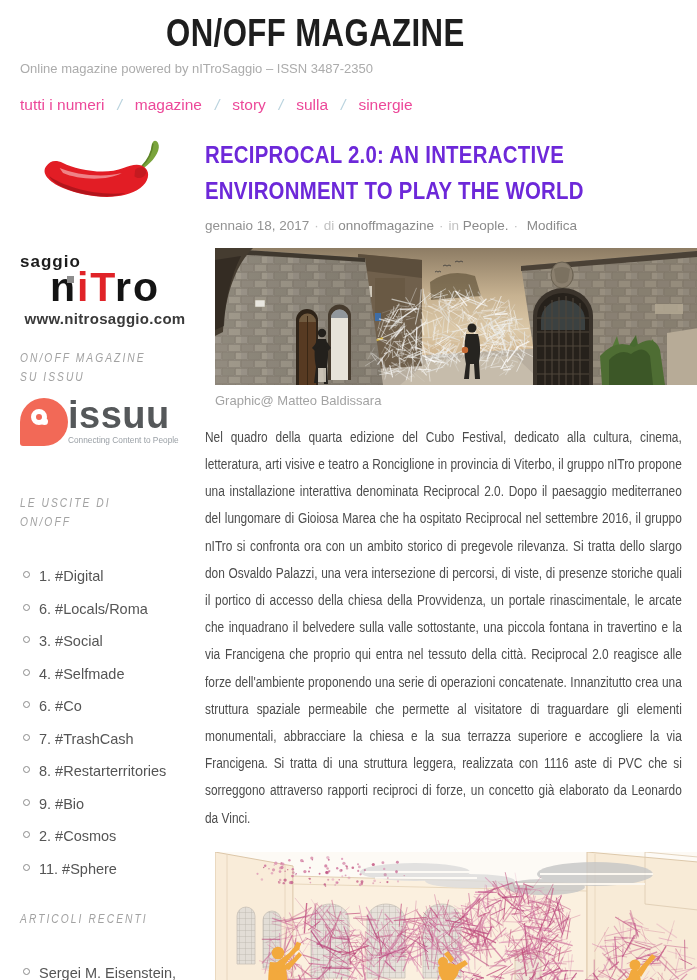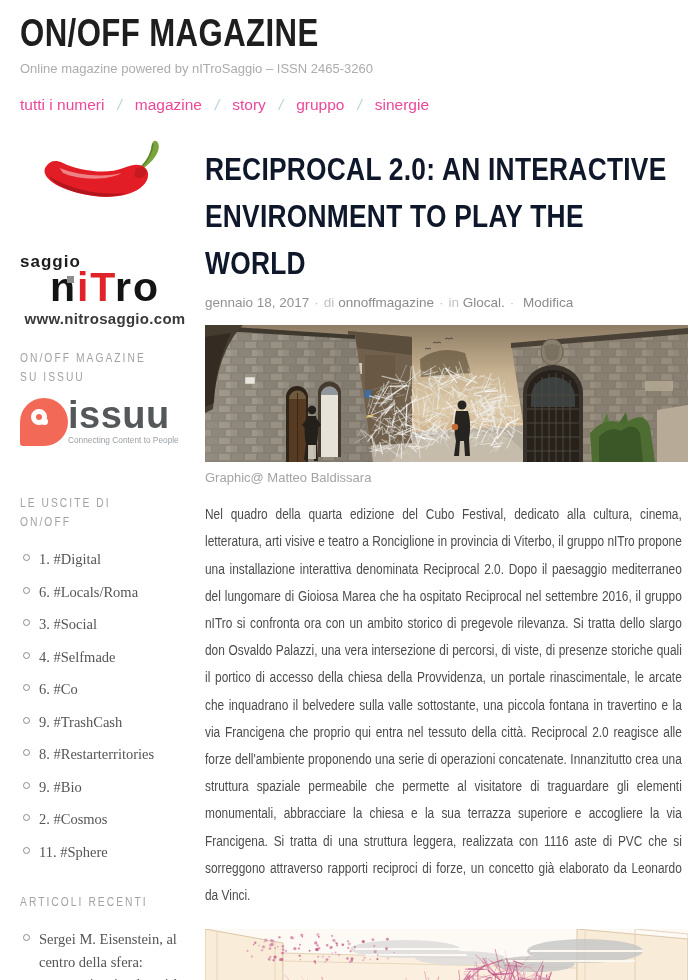--- a/index.html
+++ b/index.html
@@ -11,84 +11,84 @@
     -webkit-font-smoothing:antialiased;
   }
   .page { width:697px; height:980px; overflow:hidden; position:relative; }
 
   
   .cond-inline { display:inline-block; transform:scaleX(0.82); transform-origin:0 50%; }
   .cond-block  { transform:scaleX(0.85); transform-origin:0 0; width:117.6%; }
 
   
   header { padding:14px 20px 0 20px; }
-  .site-title { margin:0; font-size:38px; font-weight:700; color:#1e1e1e; letter-spacing:0.5px; line-height:1.05; cursor:pointer; }
+  .site-title { margin:0; font-size:38px; font-weight:700; color:#1e1e1e; letter-spacing:0.5px; line-height:1.05; cursor:pointer;text-align:center; }
   .tagline { margin:7px 0 0 0; font-size:13px; color:#acacac; }
   nav { margin-top:20px; font-size:15.5px; }
   nav a { color:#ec4899; text-decoration:none; cursor:pointer; }
   nav .sep { color:#b9d3de; margin:0 13px; font-style:italic; }
 
   
   .columns { display:flex; margin-top:20px; padding:0 7px 0 20px; }
   aside { flex:0 0 170px; width:170px; }
   main  { flex:1; padding-left:15px; min-width:0; }
 
   
   .logo-block { cursor:pointer; }
   .pepper-svg { display:block; width:150px; height:84px; margin:2px auto 0 auto; }
   .nitro-wordmark { margin-top:32px; text-align:center; position:relative; }
   .nitro-saggio { text-align:left; padding-right:10px; font-size:17px; font-weight:700; color:#1c1c1c; letter-spacing:1px; margin-bottom:-5px; }
   .nitro-letters { font-size:41px; font-weight:800; letter-spacing:2px; color:#141414; line-height:1.0; }
   .nitro-letters .red { color:#e02328; }
   .nitro-dot { position:absolute; width:7px; height:7px; background:#8d8d8d; left:47px; top:24px; }
   .nitro-url { font-size:15px; font-weight:700; color:#3a3a3a; margin-top:2px; letter-spacing:0.3px; }
 
-  .widget-title { font-size:12.5px; font-weight:400; color:#a2a2a2; letter-spacing:2.5px; line-height:1.55; margin:0; }
+  .widget-title { font-size:12.5px; font-weight:400; color:#a2a2a2; letter-spacing:2.5px; line-height:1.55; margin:0;font-style:italic; }
   .wt-issuu  { margin-top:22px; }
   .wt-issues { margin-top:48px; }
   .wt-recent { margin-top:30px; }
 
   .issuu { display:flex; align-items:center; margin-top:10px; cursor:pointer; }
   .issuu-mark { flex:0 0 48px; width:48px; height:48px; background:#f26957; border-radius:24px 24px 24px 3px; position:relative; }
   .issuu-ring { position:absolute; left:11px; top:11px; width:16px; height:16px; border:5px solid #ffffff; border-radius:50%; }
   .issuu-dot  { position:absolute; left:10px; top:10px; width:7px; height:7px; background:#ffffff; border-radius:50%; margin:-3.5px 0 0 -3.5px; left:50%; top:50%; }
   .issuu-right { }
   .issuu-text { font-size:38px; font-weight:700; color:#55585a; letter-spacing:0.5px; line-height:0.9; }
   .issuu-tag  { font-size:8.3px; font-weight:400; color:#9aa0a6; margin-top:3px; text-align:right; }
 
-  .side-list { list-style:none; margin:16px 0 0 0; padding:0;font-family:Liberation Serif, serif; }
+  .side-list { list-style:none; margin:33px 0 0 0; padding:0; }
   .side-list li { position:relative; padding-left:19px; margin-bottom:10px; font-size:14.5px; color:#555; line-height:1.55; }
   .side-list li::before { content:""; position:absolute; left:3px; top:6px; width:5px; height:5px; border:1.2px solid #8b8b8b; border-radius:50%; }
   .side-list a { color:#555; text-decoration:none; cursor:pointer; }
   .recent-list li { margin-bottom:6px; }
 
   
-  .article-title { margin:12px 0 8px 0; font-size:31px; font-weight:700; color:#0f172a; line-height:1.52; letter-spacing:0.3px; }
+  .article-title { margin:3px 0 8px 0; font-size:24px; font-weight:700; color:#6d28d9; line-height:1.52; letter-spacing:0.3px; }
   .meta { font-size:13.5px; color:#929292; margin:2px 0 15px 0; }
   .meta .lite { color:#c2c2c2; }
   .meta .dot { margin:0 5px; }
   .meta a { color:#8b8b8b; text-decoration:none; cursor:pointer; }
 
-  figure { margin:0; }
+  figure { margin:10px; }
   .photo-svg { display:block; width:483px; height:137px; background:#cbb894; }
   .render-svg { display:block; width:483px; height:200px; background:#fdfaf5; }
   figcaption { font-size:13px; color:#a3a3a3; margin-top:8px; }
 
   .body-text { font-size:14px; line-height:27.2px; color:#4c4c4c; text-align:justify; margin:16px 8px 20px 0; }
 </style>
 </head>
 <body>
 
 <div class="page">
 
   <header>
     <h1 class="site-title"><span class="cond-inline">ON/OFF MAGAZINE</span></h1>
-    <p class="tagline">Online magazine powered by nITroSaggio – ISSN 2465-3260</p>
+    <p class="tagline">Online magazine powered by nITroSaggio – ISSN 3487-2350</p>
     <nav>
-      <a>tutti i numeri</a><span class="sep">/</span><a>magazine</a><span class="sep">/</span><a>story</a><span class="sep">/</span><a>gruppo</a><span class="sep">/</span><a>sinergie</a>
+      <a>tutti i numeri</a><span class="sep">/</span><a>magazine</a><span class="sep">/</span><a>story</a><span class="sep">/</span><a>sulla</a><span class="sep">/</span><a>sinergie</a>
     </nav>
   </header>
 
   <div class="columns">
 
     <aside>
 
       <div class="logo-block">
         <svg class="pepper-svg" viewBox="0 0 160 100">
           <path d="M120,40 C130,30 135,22 136,10 C136.5,5 141,4 143,8 C147,15 140,27 130,35 C125,39 122,41 119,43 Z" fill="#7aa43c"></path>
@@ -119,21 +119,21 @@
         </div>
       </div>
 
       <h3 class="widget-title wt-issues"><span class="cond-inline">LE USCITE DI ON/OFF</span></h3>
       <ul class="side-list">
         <li><a>1. #Digital</a></li>
         <li><a>6. #Locals/Roma</a></li>
         <li><a>3. #Social</a></li>
         <li><a>4. #Selfmade</a></li>
         <li><a>6. #Co</a></li>
-        <li><a>9. #TrashCash</a></li>
+        <li><a>7. #TrashCash</a></li>
         <li><a>8. #Restarterritories</a></li>
         <li><a>9. #Bio</a></li>
         <li><a>2. #Cosmos</a></li>
         <li><a>11. #Sphere</a></li>
       </ul>
 
       <h3 class="widget-title wt-recent"><span class="cond-inline">ARTICOLI RECENTI</span></h3>
       <ul class="side-list recent-list">
         <li><a>Sergei M. Eisenstein, al centro della sfera: montaggio, simultaneità, interattività</a></li>
 
@@ -143,21 +143,21 @@
 
     <main>
 
       <h2 class="article-title">
           <span class="cond-block" style="display:block">RECIPROCAL 2.0: AN INTERACTIVE ENVIRONMENT TO PLAY THE WORLD</span>
         </h2>
 
       <div class="meta">
         <span>gennaio 18, 2017</span><span class="lite dot">·</span><span class="lite">di</span>
         <a>onnoffmagazine</a><span class="lite dot">·</span><span class="lite">in</span>
-        <a>Glocal.</a><span class="lite dot">·</span>
+        <a>People.</a><span class="lite dot">·</span>
         <a>Modifica</a>
       </div>
 
       <figure>
         <svg id="photo1" class="photo-svg" viewBox="0 0 483 137" preserveAspectRatio="none">
           <defs>
             <linearGradient id="sky" x1="0" y1="0" x2="0" y2="1">
               <stop offset="0" stop-color="#8d7c64"></stop>
                 <stop offset="0.35" stop-color="#c7b291"></stop>
               <stop offset="0.6" stop-color="#dcc9a9"></stop>

